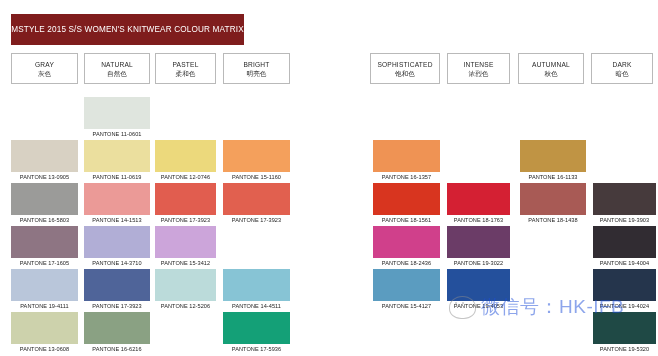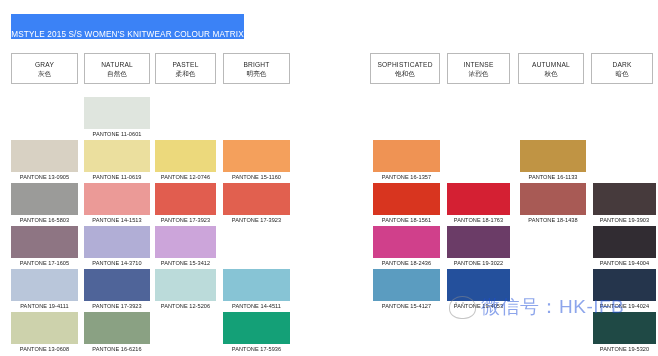--- a/index.html
+++ b/index.html
@@ -15,24 +15,24 @@
     font-family: "Liberation Sans", "DejaVu Sans", sans-serif;
     color: #1a1a1a;
   }
 
   
   #title-bar {
     position: absolute;
     left: 11px;
     top: 14px;
     width: 233px;
-    height: 25px;
-    background: #3b82f6;
+    height: 31px;
+    background: #7f1d1d;
     display: flex;
-    align-items: flex-end;
+    align-items: center;
     justify-content: center;
   }
   #title-bar .title-text {
     color: #ffffff;
     font-size: 8.2px;
     letter-spacing: 0.15px;
     white-space: nowrap;
   }
 
   

